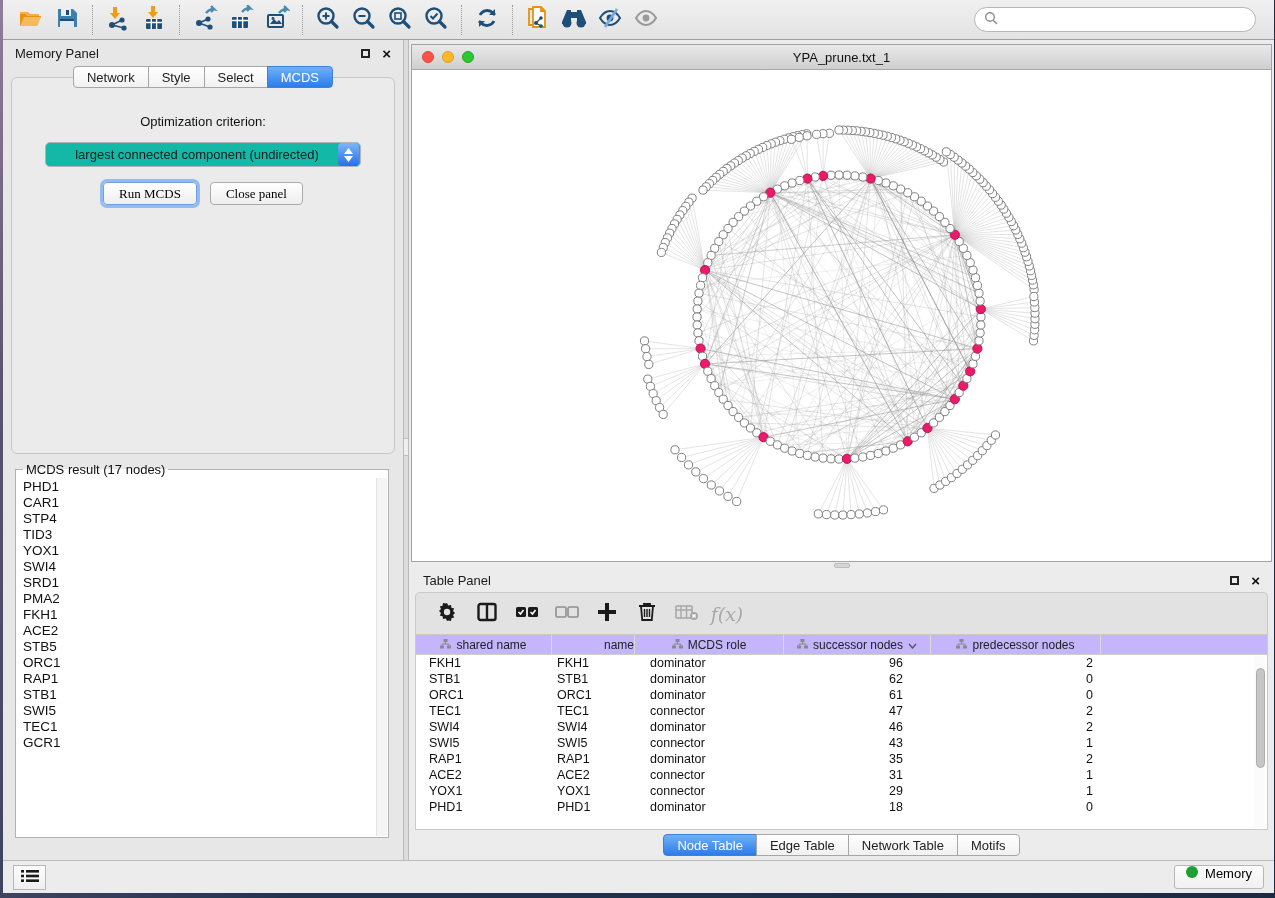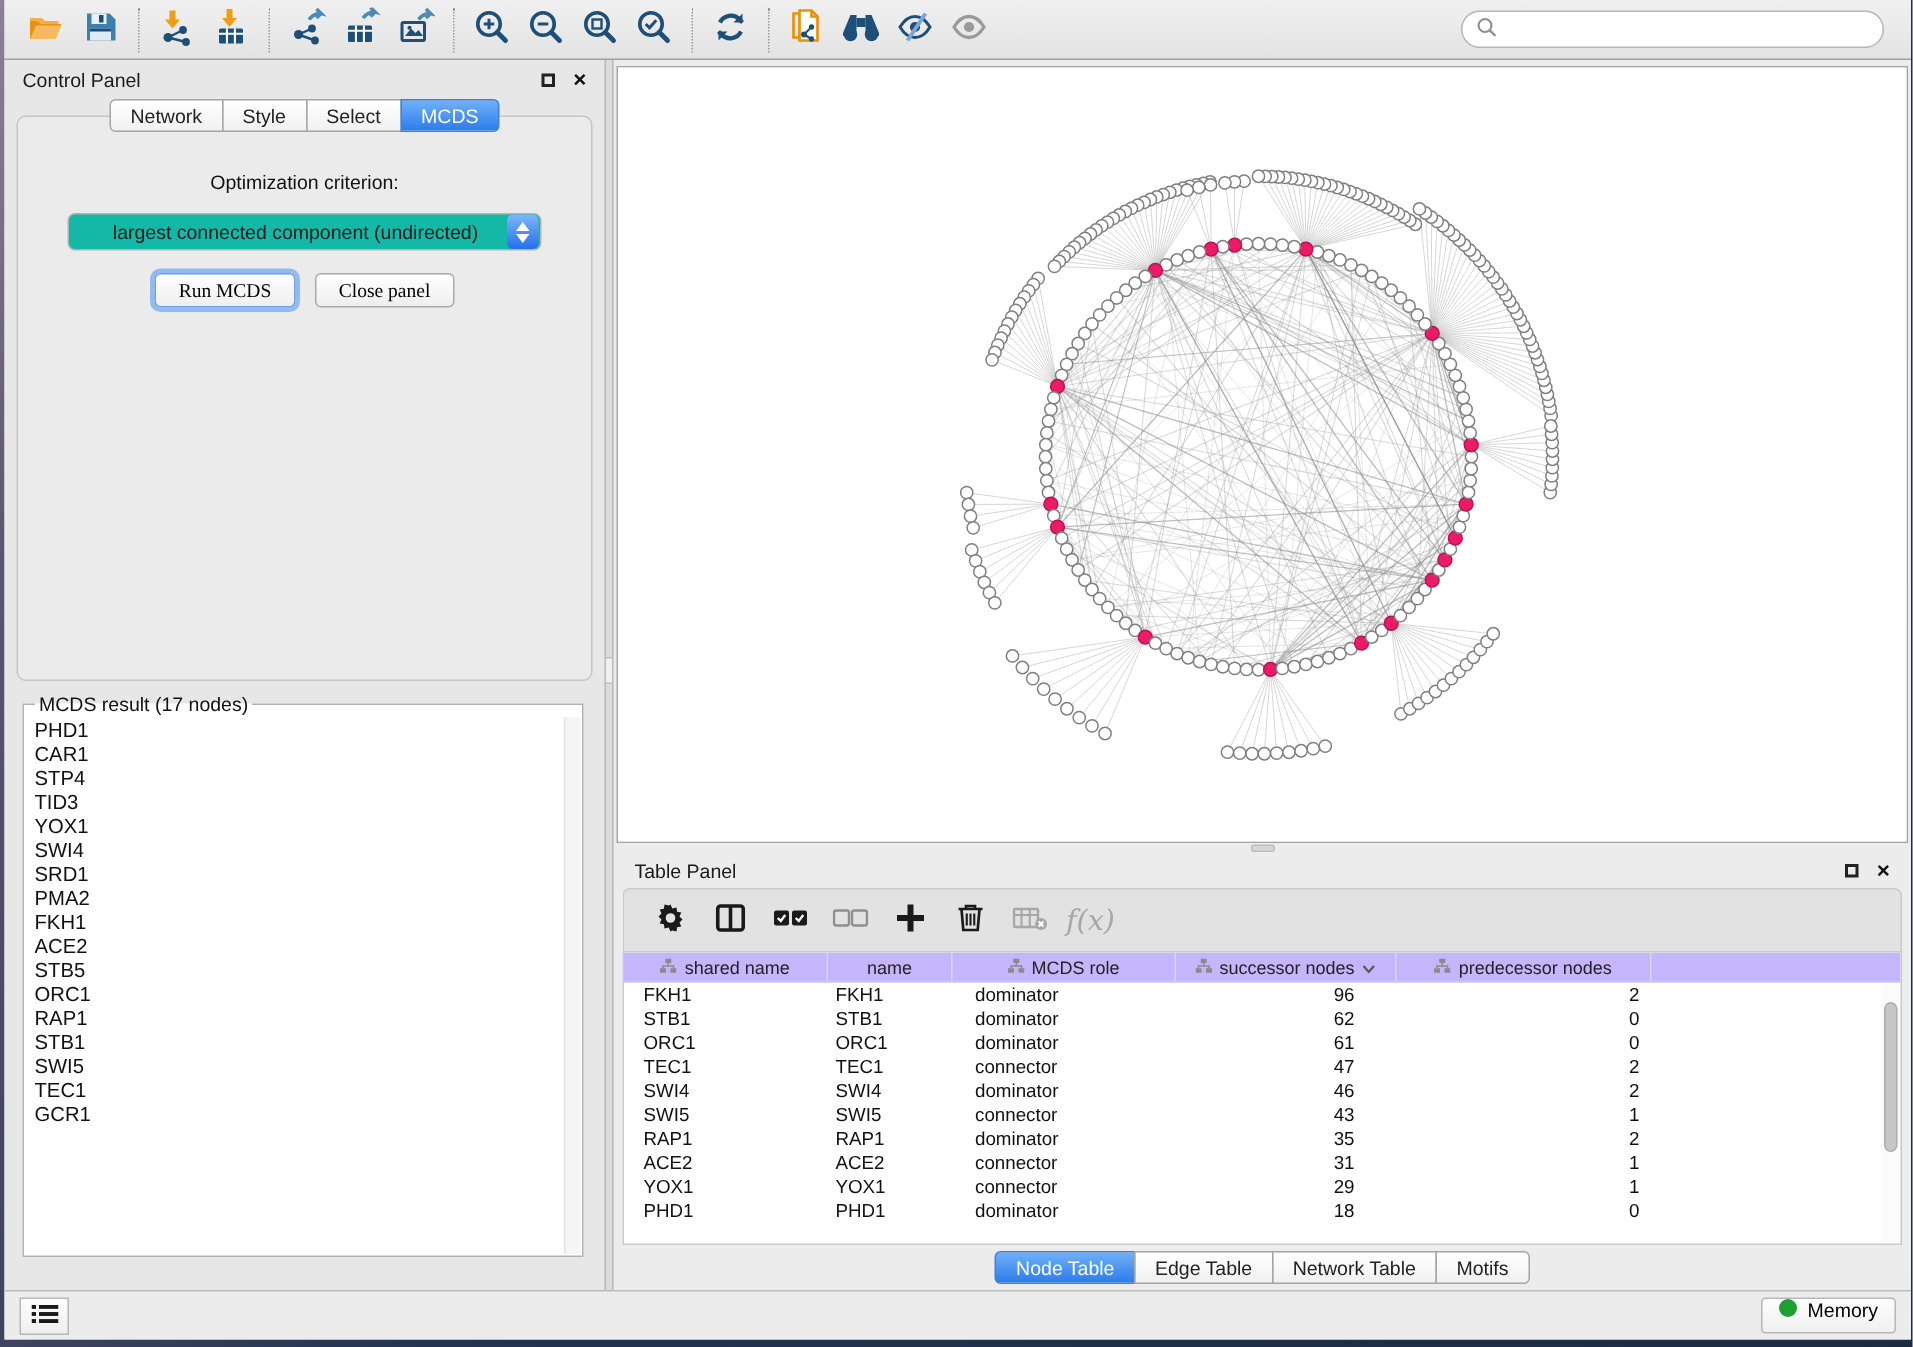--- a/index.html
+++ b/index.html
@@ -93,21 +93,21 @@
   .tp-tool { width:38px; height:34px; border:none; background:transparent; display:flex;
              align-items:center; justify-content:center; cursor:default; }
   .fx { font-family:"DejaVu Serif",serif; font-style:italic; font-size:19px; color:#a7a7a7; }
 
   .tp-table { flex:1; min-height:0; background:#fff; border:1px solid #c9c9c9; position:relative;
               display:flex; flex-direction:column; overflow:hidden; }
   .thead { height:20px; flex:0 0 20px; background:#c4b5fd; border-bottom:1px solid #cecece;
            display:flex; font-size:12px; color:#222; }
   .th { display:flex; align-items:center; justify-content:center; gap:5px; border-right:1px solid #dadada; }
   .th:last-child { border-right:none; }
-  .w1{width:136px;} .w2{width:83px;} .w3{width:149px;} .w4{width:147px;} .w5{width:170px;} .wf{flex:1;}
+  .w1{width:136px;} .w2{width:83px;justify-content:flex-end;} .w3{width:149px;} .w4{width:147px;} .w5{width:170px;} .wf{flex:1;}
   .tbody { flex:1; overflow:hidden; }
   .tr { display:flex; height:16px; align-items:center; font-size:12.5px; color:#111; }
   .td { white-space:nowrap; overflow:hidden; }
   .td.c1 { width:136px; padding-left:13px; }
   .td.c2 { width:83px;  padding-left:5px; }
   .td.c3 { width:149px; padding-left:15px; }
   .td.c4 { width:147px; text-align:right; padding-right:28px; }
   .td.c5 { width:170px; text-align:right; padding-right:8px; }
   .tv-scroll { position:absolute; top:21px; right:1px; bottom:1px; width:12px; background:#fbfbfb; }
   .tv-thumb { position:absolute; top:12px; right:1px; width:9px; height:100px; background:#c6c6c6;
@@ -273,21 +273,21 @@
             <path d="M9.2 9.2L13 13" stroke="#8f8f8f" stroke-width="1.6"></path>
           </svg></span>
       <input placeholder="" style="">
     </div>
   </div>
 
   <div class="main">
 
     <div class="control-panel">
       <div class="panel-header">
-        <span>Control Panel</span>
+        <span>Memory Panel</span>
         <span class="header-controls">
           <span class="float-box"></span>
           <span class="close-x">×</span>
         </span>
       </div>
       <div class="cp-tabs">
         <button class="seg-btn">Network</button>
         <button class="seg-btn">Style</button>
         <button class="seg-btn">Select</button>
         <button class="seg-btn active">MCDS</button>
@@ -334,20 +334,28 @@
         <div class="list-scroll-track"></div>
       </fieldset>
     </div>
 
     <div class="vsplitter">
         <div class="grip"></div>
       </div>
 
     <div class="right-region">
       <div class="network-window">
+        <div class="net-titlebar">
+          <span class="net-title">YPA_prune.txt_1</span>
+          <span class="traffic">
+            <span class="light red"></span>
+            <span class="light yellow"></span>
+            <span class="light green"></span>
+          </span>
+        </div>
         <div class="net-canvas">
           <svg id="graph-svg" viewBox="0 0 859 491" preserveAspectRatio="xMidYMid meet">
               <g>
                 <line x1="293.0" y1="200.1" x2="311.2" y2="329.2" stroke="#9b9b9b" stroke-width="0.7" opacity="0.38"></line>
                 <line x1="293.0" y1="200.1" x2="509.2" y2="362.8" stroke="#9b9b9b" stroke-width="0.7" opacity="0.38"></line>
                 <line x1="293.0" y1="200.1" x2="358.3" y2="371.3" stroke="#9b9b9b" stroke-width="0.7" opacity="0.38"></line>
                 <line x1="293.0" y1="200.1" x2="495.7" y2="122.7" stroke="#9b9b9b" stroke-width="0.7" opacity="0.38"></line>
                 <line x1="293.0" y1="200.1" x2="285.9" y2="262.9" stroke="#9b9b9b" stroke-width="0.7" opacity="0.38"></line>
                 <line x1="293.0" y1="200.1" x2="411.1" y2="105.9" stroke="#9b9b9b" stroke-width="0.7" opacity="0.38"></line>
                 <line x1="293.0" y1="200.1" x2="321.1" y2="341.6" stroke="#9b9b9b" stroke-width="0.7" opacity="0.38"></line>

